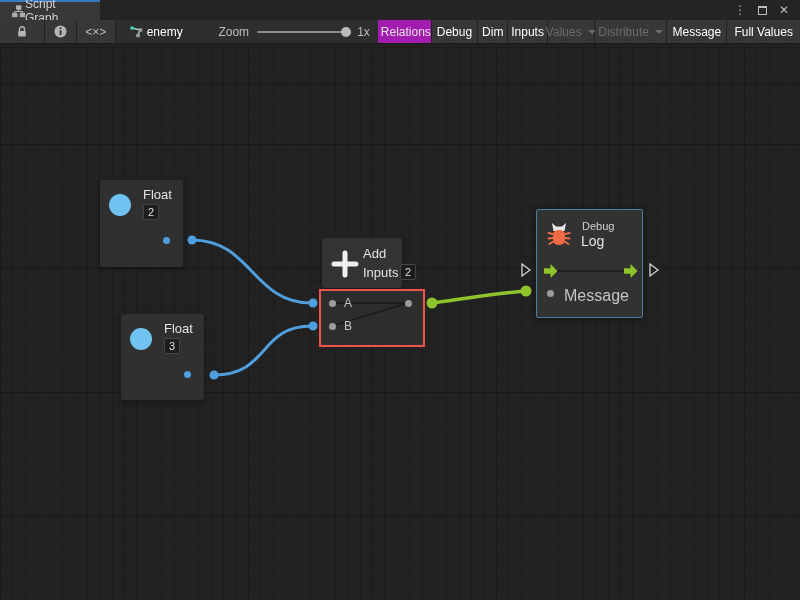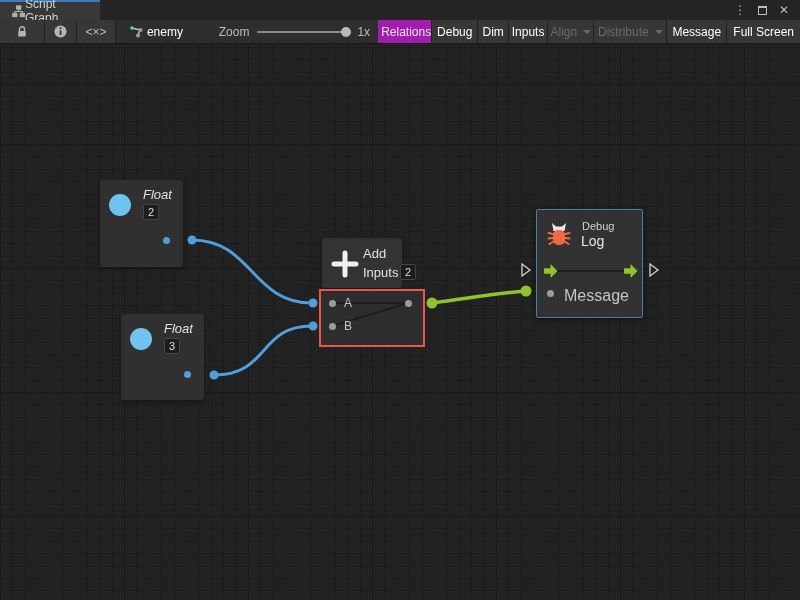--- a/index.html
+++ b/index.html
@@ -38,21 +38,21 @@
       repeating-linear-gradient(to bottom,rgba(0,0,0,.16) 0 1px,transparent 1px 12.4px);
     background-position:0 0,0 100px,0 0,0 100px;
   }
   .edges { position:absolute; left:0; top:0; }
 
   .node { position:absolute; background:#303030; border-radius:3px; box-shadow:0 2px 5px rgba(0,0,0,.35); }
 
   
   .float-node { width:83px; height:87px; }
   .big-dot { position:absolute; left:9px; top:14px; width:22px; height:22px; border-radius:50%; background:#70c3f0; }
-  .node-title { position:absolute; font-size:13px; color:#e2e2e2;font-style:italic; }
+  .node-title { position:absolute; font-size:13px; color:#e2e2e2; }
   .val-box { position:absolute; width:16px; height:16px; background:#1d1d1d; border:1px solid #454545; border-radius:2px; color:#dedede; font-size:11px; display:flex; align-items:center; justify-content:center; }
   .port { position:absolute; width:7px; height:7px; border-radius:50%; }
   .port.blue { background:#4f9edd; }
   .port.gray { background:#9b9b9b; }
 
   
   .add-header { position:absolute; left:322px; top:194px; width:80px; height:50px; background:#333333; border-radius:3px; box-shadow:0 2px 5px rgba(0,0,0,.35); }
   .add-body { position:absolute; left:319px; top:245px; width:106px; height:58px; background:#2d2d2d; border:2px solid #ec544c; }
   .plus-icon { position:absolute; left:9px; top:12px; }
   .add-title { position:absolute; left:41px; top:8px; font-size:13px; color:#e2e2e2; }
@@ -136,32 +136,32 @@
     <div class="tb-btn" style="width:47px">
         <span>Debug</span>
       </div>
     <div class="tb-btn" style="width:31px">
         <span>Dim</span>
       </div>
     <div class="tb-btn" style="width:40px">
         <span>Inputs</span>
       </div>
     <div class="tb-btn disabled" style="width:47px">
-        <span>Align</span>
+        <span>Values</span>
         <span class="dd-arrow"></span>
       </div>
     <div class="tb-btn disabled" style="width:74px">
         <span>Distribute</span>
         <span class="dd-arrow"></span>
       </div>
     <div class="tb-btn" style="width:61px">
         <span>Message</span>
       </div>
     <div class="tb-btn" style="width:74px; border-right:none">
-        <span>Full Screen</span>
+        <span>Full Values</span>
       </div>
   </div>
 
   <div class="canvas">
 
     <svg class="edges" width="800" height="556">
 
       <path d="M192,196 C252,196 252,259 312,259" stroke="#4f9edd" stroke-width="3" fill="none"></path>
       <circle cx="192" cy="196" r="4.5" fill="#4f9edd"></circle>
       <circle cx="313" cy="259" r="4.5" fill="#4f9edd"></circle>

